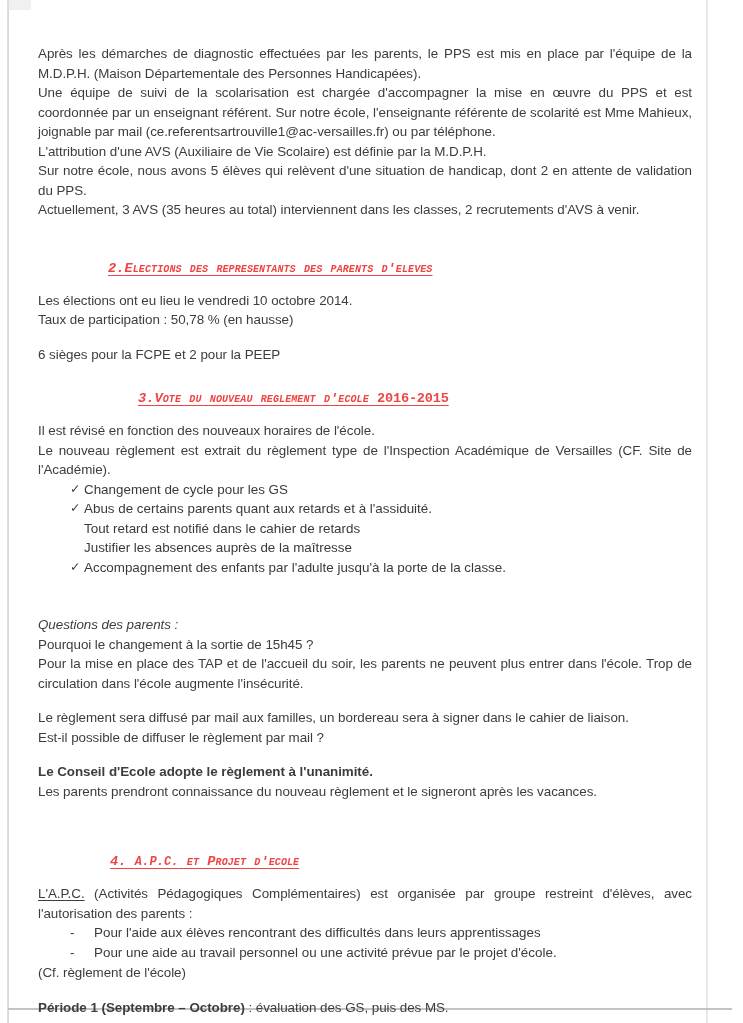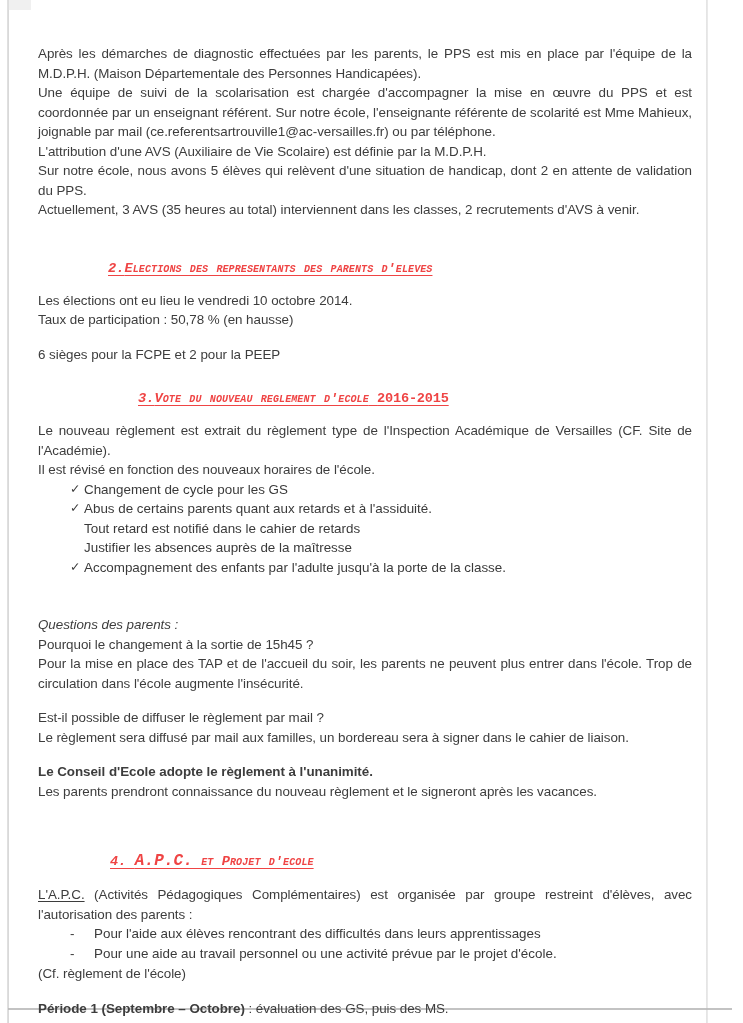--- a/index.html
+++ b/index.html
@@ -91,21 +91,21 @@
     font-family: Liberation Mono, monospace;
   }
   .heading .num { font-variant: normal; }
   .heading .years {
     font-style: normal;
     font-variant: normal;
     font-weight: bold;
     letter-spacing: -0.2px;
   }
   .heading .big {
-    font-size: 16px;
+    font-size: 12px;
     font-variant: normal;
     margin-top: 17px;
   }
   .h-wrap { text-align: left; }
   .h-indent-1 { padding-left: 70px; }
   .h-indent-2 { padding-left: 100px; }
   .h-indent-3 { padding-left: 72px; }
 
   .sub-underline {
     font-style: italic;
@@ -188,22 +188,22 @@
 
     <div class="gap-l"></div>
 
     <div>
       <div class="h-wrap h-indent-2">
         <span class="heading"><span class="num">3.</span><span>Vote du nouveau reglement d'ecole</span><span>&nbsp;</span><span class="years">2016-2015</span></span>
       </div>
 
       <div class="gap-m"></div>
 
+      <p class="body-txt para">Il est révisé en fonction des nouveaux horaires de l'école.</p>
       <p class="body-txt justify para">Le nouveau règlement est extrait du règlement type de l'Inspection Académique de Versailles (CF. Site de l'Académie).</p>
-      <p class="body-txt para">Il est révisé en fonction des nouveaux horaires de l'école.</p>
 
       <ul class="check-list">
         <li>
           <span class="tick">✓</span><span>Changement de cycle pour les GS</span>
         </li>
         <li>
           <span class="tick">✓</span><span>Abus de certains parents quant aux retards et à l'assiduité.</span>
         </li>
       </ul>
 
@@ -222,22 +222,22 @@
     <div>
       <div>
         <span class="body-txt sub-underline">Questions des parents :</span>
       </div>
 
       <p class="body-txt para">Pourquoi le changement à la sortie de 15h45 ?</p>
       <p class="body-txt justify-all para">Pour la mise en place des TAP et de l'accueil du soir, les parents ne peuvent plus entrer dans l'école. Trop de circulation dans l'école augmente l'insécurité.</p>
 
       <div class="gap-m"></div>
 
+      <p class="body-txt justify-all para">Le règlement sera diffusé par mail aux familles, un bordereau sera à signer dans le cahier de liaison.</p>
       <p class="body-txt para">Est-il possible de diffuser le règlement par mail ?</p>
-      <p class="body-txt justify-all para">Le règlement sera diffusé par mail aux familles, un bordereau sera à signer dans le cahier de liaison.</p>
 
       <div class="gap-m"></div>
 
       <p class="body-txt bold para">Le Conseil d'Ecole adopte le règlement à l'unanimité.</p>
       <p class="body-txt para">Les parents prendront connaissance du nouveau règlement et le signeront après les vacances.</p>
     </div>
 
     <div class="gap-xxl"></div>
 
     <div>

